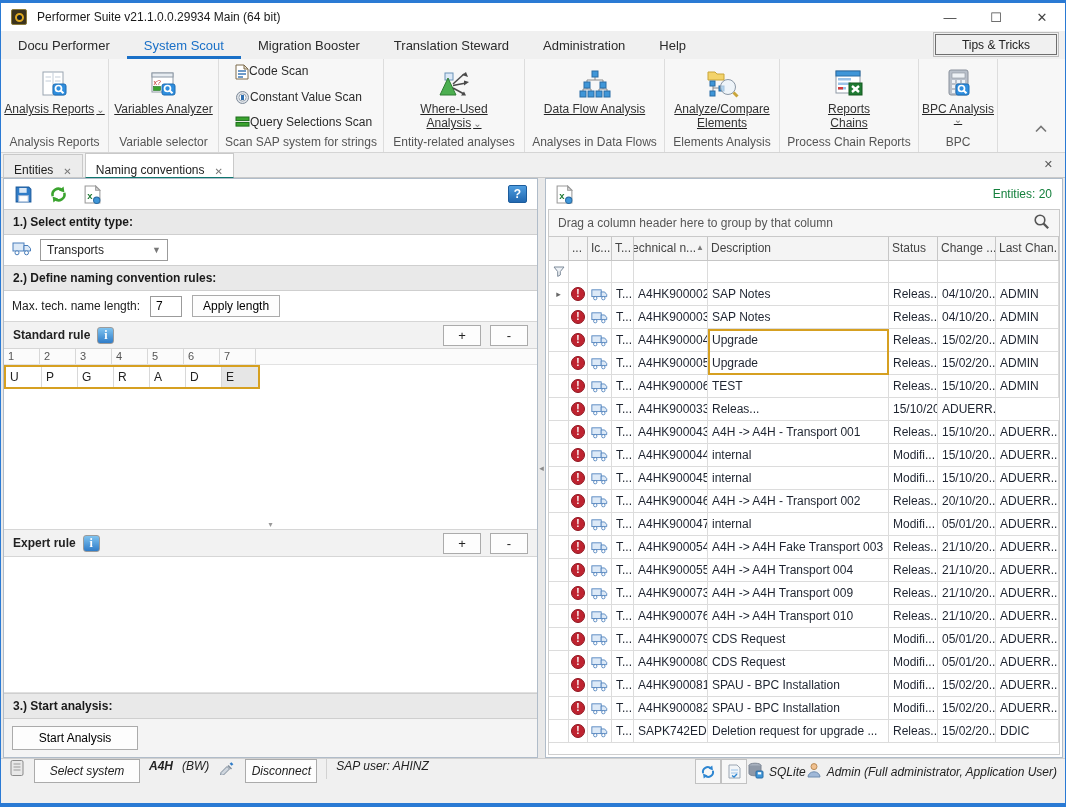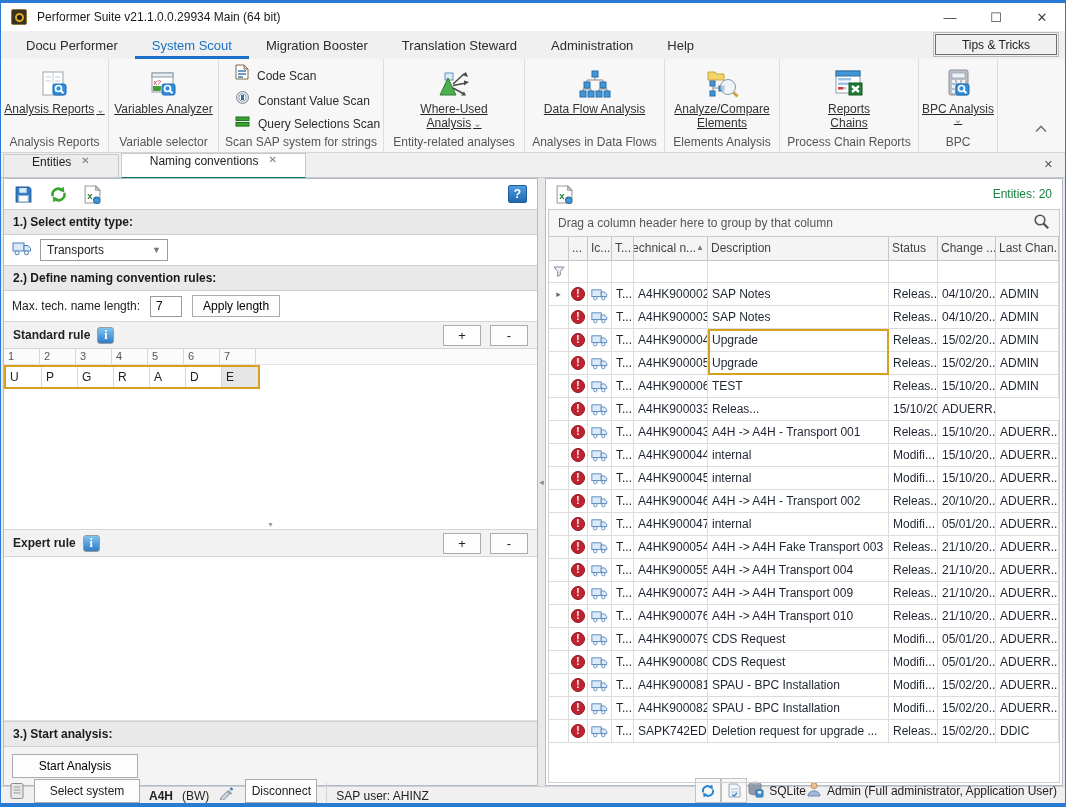--- a/index.html
+++ b/index.html
@@ -9,43 +9,43 @@
 
   
   .titlebar { height:30px; border-top:2px solid #2a7ad4; background:#fff; display:flex; align-items:center; flex:0 0 auto; }
   .app-icon { width:16px; height:16px; margin:0 10px 0 10px; background:#3b331d; border:1px solid #8a7a3a; border-radius:2px; display:flex; align-items:center; justify-content:center; }
   .app-icon i { display:block; width:9px; height:9px; border:2.5px solid #e0a921; border-radius:50%; background:#14202a; }
   .title-text { font-size:12px; color:#1a1a1a; }
   .win-controls { margin-left:auto; display:flex; height:100%; }
   .win-btn { width:46px; display:flex; align-items:center; justify-content:center; color:#444; font-size:13px; cursor:pointer; }
 
   
-  .menubar { height:28px; background:#f0f0f0; display:flex; align-items:stretch; padding-left:8px; position:relative; flex:0 0 auto; }
+  .menubar { height:28px; background:#f0f0f0; display:flex; align-items:stretch; position:relative; flex:0 0 auto; }
   .menu-items { display:flex; align-items:stretch; }
   .menu-item { padding:0 17px; display:flex; align-items:center; font-size:13px; color:#2b2b2b; cursor:pointer; }
   .menu-item.active { color:#1a70c7; box-shadow:inset 0 -3px 0 #1a70c7; }
   .tips-btn { position:absolute; right:8px; top:3px; width:122px; height:21px; background:#f0f0f0; border:1px solid #6e6e6e; outline:1px solid #bdbdbd; outline-offset:1px; display:flex; align-items:center; justify-content:center; font-size:12px; cursor:pointer; }
 
   
   .ribbon { height:94px; background:#f7f7f7; border-bottom:1px solid #d5d5d5; display:flex; position:relative; flex:0 0 auto; }
   .rgroup { display:flex; flex-direction:column; border-right:1px solid #ddd; flex:0 0 auto; }
   .rbig { flex:1; display:flex; flex-direction:column; align-items:center; padding-top:7px; cursor:pointer;text-decoration:underline; }
   .ricon { height:36px; display:flex; align-items:center; justify-content:center; }
   .rlabel-wrap { text-align:center; font-size:12px; color:#333; line-height:14px; max-width:102px; }
   .rlabel-wrap.narrow { max-width:58px; }
   .inline-caret { color:#777; font-size:10px; padding-left:2px; }
   .below-caret { display:block; color:#777; font-size:10px; line-height:8px; text-align:center; }
   .rgl { height:17px; text-align:center; font-size:12px; color:#555; line-height:15px; white-space:nowrap; padding:0 6px; }
   .scan-rows { flex:1; display:flex; flex-direction:column; justify-content:center; gap:7px; padding-left:16px; }
-  .scan-btn { display:flex; align-items:flex-end; gap:8px; font-size:12px; color:#2b2b2b; cursor:pointer; }
+  .scan-btn { display:flex; align-items:flex-start; font-size:12px; color:#2b2b2b; cursor:pointer; }
   .ribbon-collapse { position:absolute; right:18px; bottom:16px; color:#777; cursor:pointer; }
 
   
   .tabstrip { height:25px; background:#f0f0f0; border-bottom:1px solid #c9c9c9; display:flex; align-items:flex-end; padding-left:2px; position:relative; flex:0 0 auto; }
-  .tab { height:23px; display:flex; align-items:flex-start; gap:10px; padding:0 28px; border:1px solid #c9c9c9; border-bottom:none; background:#ececec; margin-right:2px; font-size:12px; cursor:pointer; }
+  .tab { height:23px; display:flex; align-items:flex-end; gap:10px; padding:0 10px; border:1px solid #c9c9c9; border-bottom:none; background:#ececec; margin-right:2px; font-size:12px; cursor:pointer; }
   .tab.active { background:#fff; height:25px; margin-bottom:-1px; border-bottom:1px solid #0f766e; }
   .tab-close { font-size:10px; color:#777; cursor:pointer; }
   .strip-close { position:absolute; right:12px; top:5px; font-size:11px; color:#555; cursor:pointer; }
 
   
   .main { flex:1; display:flex; background:#e9e9e9; padding:0 2px; min-height:0; }
   .lpanel { width:535px; background:#fff; border:1px solid #b0bcc9; display:flex; flex-direction:column; flex:0 0 auto; }
   .vsplitter { width:7px; display:flex; align-items:center; justify-content:center; color:#8a8a8a; font-size:9px; cursor:col-resize; flex:0 0 auto; }
   .rpanel { flex:1; background:#fff; border:1px solid #b0bcc9; display:flex; flex-direction:column; min-width:0; }
 
@@ -93,21 +93,21 @@
   .gfilter .gc { border-right:1px solid #dcdcdc; display:flex; align-items:center; justify-content:center; cursor:pointer; }
   .gbody { position:relative; flex:1; }
   .grow { height:23px; border-bottom:1px solid #dcdcdc; cursor:pointer; background:#fff; }
   .grow .gc { border-right:1px solid #dcdcdc; padding:4px 4px 0; white-space:nowrap; overflow:hidden; color:#1e2430; }
   .grow .gc.center { display:flex; align-items:center; justify-content:center; padding:0; }
   .grow .gc.expander { color:#666; font-size:9px; display:flex; align-items:center; justify-content:center; padding:0; }
   .err-icon { width:14px; height:14px; border-radius:50%; background:#bf2330; border:1px solid #8e1620; color:#fff; font-weight:bold; font-size:10px; line-height:12px; text-align:center; display:block; }
   .desc-hl { position:absolute; left:159px; width:181px; border:2px solid #d6a021; pointer-events:none; z-index:3; }
 
   
-  .statusbar { height:20px; background:#f0f0f0; border-top:1px solid #d0d0d0; border-bottom:3px solid #2a7ad4; display:flex; align-items:flex-end; gap:9px; padding:0 8px; flex:0 0 auto; }
+  .statusbar { height:48px; background:#f0f0f0; border-top:1px solid #d0d0d0; border-bottom:3px solid #2a7ad4; display:flex; align-items:flex-start; gap:9px; padding:0 8px; flex:0 0 auto;font-style:italic; }
   .sbtn { height:24px; background:#fdfdfd; border:1px solid #ababab; display:flex; align-items:center; justify-content:center; font-size:12px; cursor:pointer; }
   .sysname { font-weight:bold; }
   .vsep { width:1px; height:20px; background:#d2d2d2; }
   .status-right { margin-left:auto; display:flex; align-items:center; }
   .sq-btn { width:26px; height:25px; border:1px solid #c2c2c2; background:#f7f7f7; display:flex; align-items:center; justify-content:center; cursor:pointer; }
   .with-ic { display:flex; align-items:center; gap:5px; }
 </style>
 </head>
 <body>
 

